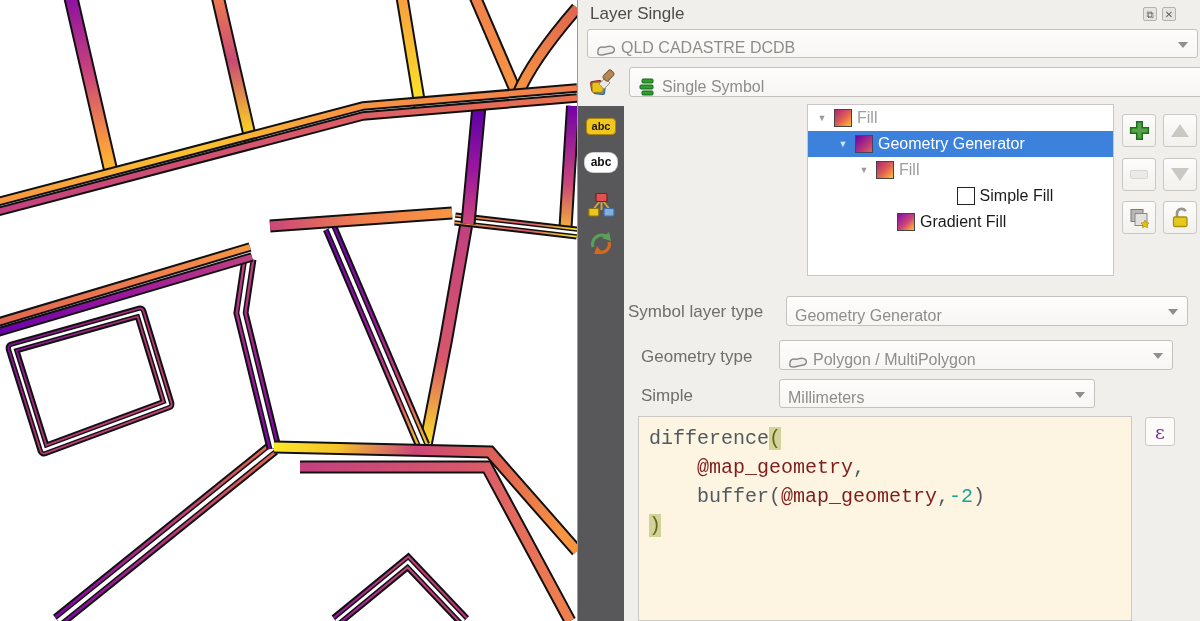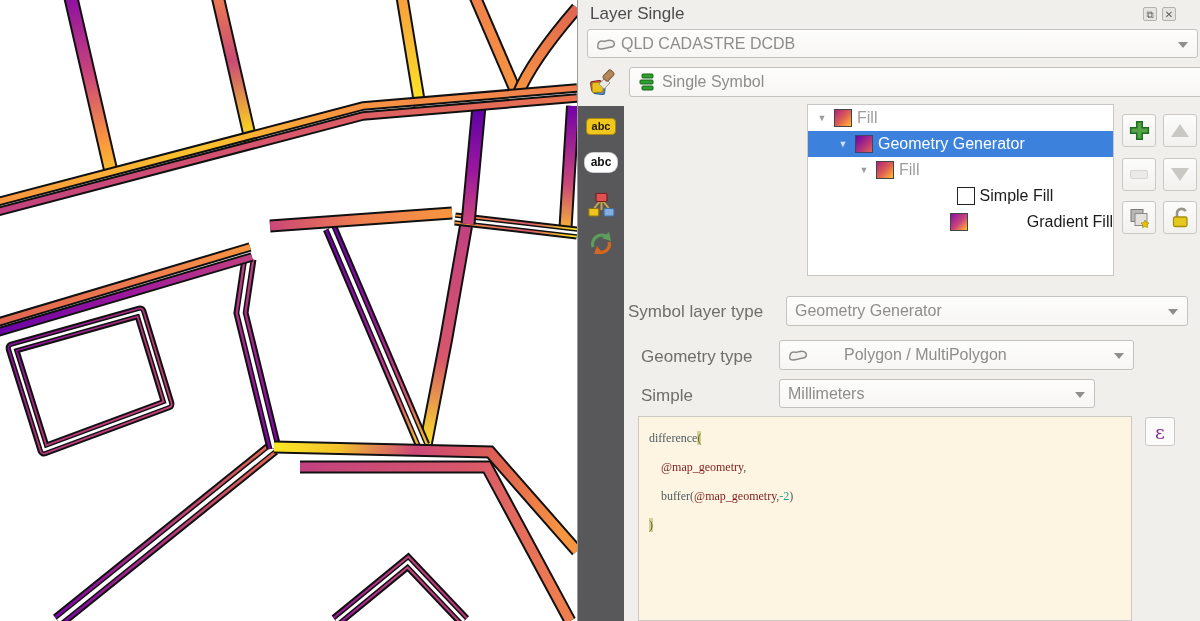--- a/index.html
+++ b/index.html
@@ -14,30 +14,30 @@
          border-left:1px solid #9a9a96;box-sizing:border-box;}
   .panel-title{position:absolute;left:12px;top:4px;font-size:17px;color:#4c4c4c;}
   .win-icon{position:absolute;top:7px;width:14px;height:14px;line-height:13px;text-align:center;
             font-size:10px;color:#5d5d5a;background:#e5e4e1;border:1px solid #b4b3b0;border-radius:2px;
             box-sizing:border-box;cursor:default;}
   .win-float{left:565px;}
   .win-close{left:584px;}
 
   .combo{position:absolute;box-sizing:border-box;height:30px;border:1px solid #c3c2bf;border-radius:3px;
          background:linear-gradient(#fdfdfc,#f7f6f4);color:#8e8d89;font-size:16px;
-         display:flex;align-items:center;padding:0 16px 0 8px;white-space:nowrap;overflow:hidden;}
+         display:flex;align-items:flex-end;padding:0 16px 0 8px;white-space:nowrap;overflow:hidden;}
   .combo .arrow{position:absolute;right:9px;top:50%;margin-top:-2px;width:0;height:0;
                 border-left:5px solid transparent;border-right:5px solid transparent;
                 border-top:6px solid #8f8e8a;}
   .combo .txt{overflow:hidden;text-overflow:ellipsis;}
 
   .layer-combo{left:9px;top:29px;width:611px;height:29px;}
   .symbol-combo{left:51px;top:67px;width:669px;}
   .slt-combo{left:208px;top:296px;width:402px;}
-  .geo-combo{left:201px;top:340px;width:355px;gap:31px;}
+  .geo-combo{left:201px;top:340px;width:394px;}
   .units-combo{left:201px;top:379px;width:316px;height:29px;}
 
   .form-label{position:absolute;font-size:17px;color:#6f6e6a;white-space:nowrap;}
 
   
   .tabstrip{position:absolute;left:0;top:106px;width:46px;height:515px;background:#58585a;}
   .tab-active{position:absolute;left:5px;top:62px;width:38px;height:42px;display:flex;
               align-items:center;justify-content:center;}
   .strip-icon{position:absolute;left:0;width:46px;display:flex;justify-content:center;cursor:pointer;}
   .abc-tag{background:#f2c71d;border:1px solid #a8890b;border-radius:4px;color:#201a00;
@@ -66,21 +66,21 @@
         box-sizing:border-box;cursor:pointer;}
   .tri-up{width:0;height:0;border-left:9px solid transparent;border-right:9px solid transparent;
           border-bottom:13px solid #c9c8c3;}
   .tri-down{width:0;height:0;border-left:9px solid transparent;border-right:9px solid transparent;
             border-top:13px solid #c9c8c3;}
   .minus-glyph{width:16px;height:7px;background:#eceae6;border:1px solid #d8d6d2;border-radius:2px;}
 
   
   .expr{position:absolute;left:60px;top:416px;width:494px;height:205px;background:#fdf5e1;
         border:1px solid #cbc9c5;box-sizing:border-box;padding:7px 10px;
-        font-family:Liberation Serif, serif;font-size:12px;line-height:29px;
+        font-family:Liberation Mono, monospace;font-size:20px;line-height:29px;
         white-space:pre;color:#4f5b62;overflow:hidden;}
   .tk-name{color:#4f5b62;}
   .tk-op{color:#4f5b62;}
   .tk-var{color:#7f1d1d;}
   .tk-num{color:#17a398;}
   .tk-bracket-hl{background:#d2d39b;color:#686817;}
   .eps-btn{position:absolute;left:567px;top:417px;width:30px;height:29px;border:1px solid #c9c8c4;
            border-radius:3px;background:#fbfbfa;color:#7c2d8e;font-family:"DejaVu Serif",serif;
            font-size:19px;display:flex;align-items:center;justify-content:center;cursor:pointer;
            box-sizing:border-box;}
@@ -335,21 +335,21 @@
         <div class="tree-row" style="padding-left: 50px;">
           <span class="expander">▼</span>
           <span class="swatch sw-grad-fill"></span>
           <span>Fill</span>
         </div>
         <div class="tree-row leaf" style="padding-left: 71px; justify-content: center;">
           <span style="width: 18px; flex: 0 0 auto;"></span>
           <span class="swatch sw-white"></span>
           <span>Simple Fill</span>
         </div>
-        <div class="tree-row leaf" style="padding-left: 71px; justify-content: space-between;">
+        <div class="tree-row leaf" style="padding-left: 71px;">
           <span style="width: 18px; flex: 0 0 auto;"></span>
           <span class="swatch sw-grad-gf"></span>
           <span>Gradient Fill</span>
         </div>
       </div>
 
     <div class="tbtn" style="left:544px;top:114px">
       <svg width="21" height="21" viewBox="0 0 19 19">
         <path d="M7 1.5h5v5.5h5.5v5H12v5.5H7V12H1.5V7H7z" fill="#56a246" stroke="#1e6e22" stroke-width="1.4"></path>
       </svg>

